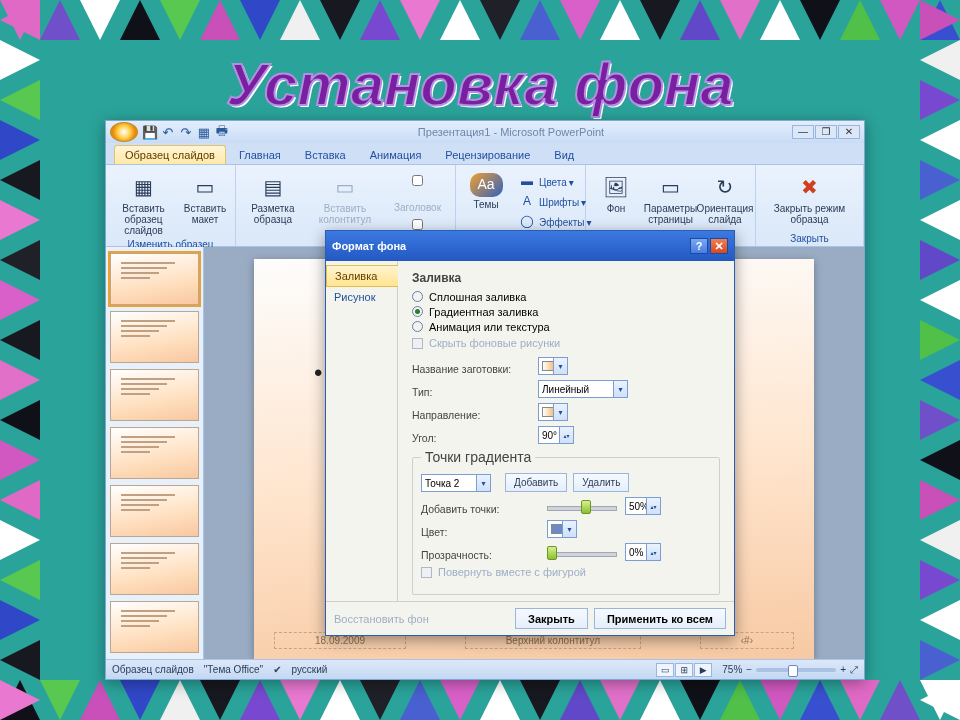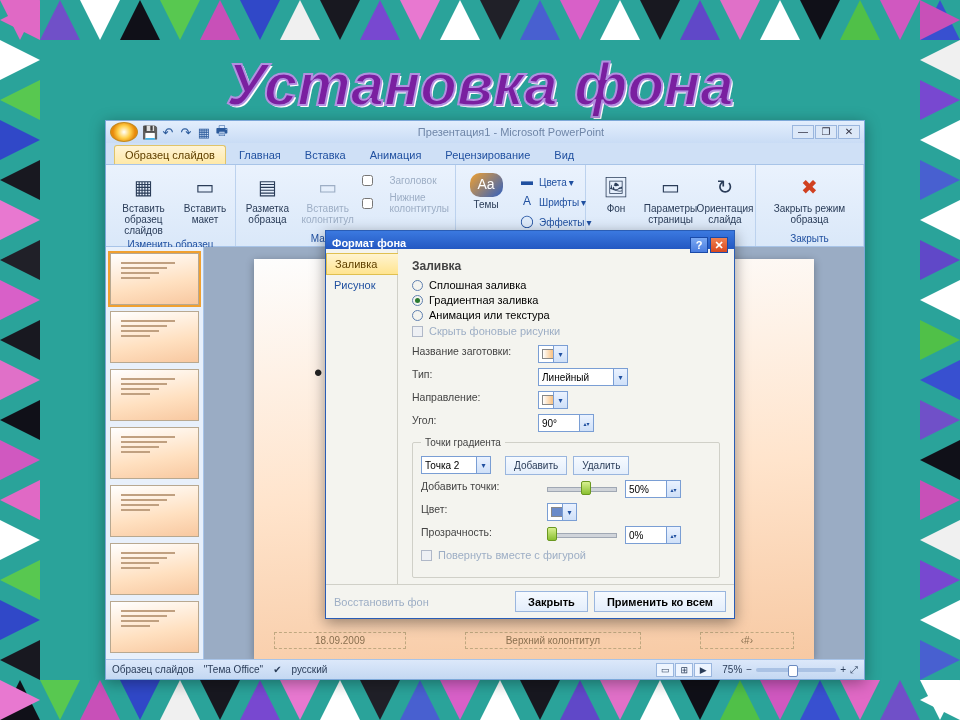--- a/index.html
+++ b/index.html
@@ -41,21 +41,21 @@
 
   .ribbon { height: 82px; background:linear-gradient(#eaf2fd,#dae8f9); border-bottom:1px solid #a8c4e8; display:flex;}
   .group { border-right:1px solid #bcd2ee; padding:2px 6px 1px; display:flex; flex-direction:column; }
   .group-body { flex:1; display:flex; align-items:flex-start; gap:6px; padding-top:4px;}
   .group-label { font-size:10px; color:#2050a0; text-align:center; padding:1px 0; }
   .rbtn { display:flex; flex-direction:column; align-items:center; gap:2px; padding:2px 4px; font-size:10px; color:#2a3c58; text-align:center; line-height:1.1; min-width:48px;}
   .rbtn.small { flex-direction:row; min-width:0; font-size:10px; color:#2050a0;}
   .rbtn.disabled { color:#9daec5;}
   .ico { width:28px; height:28px; display:flex; align-items:center; justify-content:center; font-size:20px;}
   .ico-s { width:14px; height:14px; display:inline-flex; align-items:center; justify-content:center; font-size:12px; margin-right:3px;}
-  .cbx { display:flex; align-items:center; font-size:10px; color:#9daec5; gap:16px;}
+  .cbx { display:flex; align-items:center; font-size:10px; color:#9daec5; gap:16px;flex-direction:column;}
   .cbx input { width:11px; height:11px;}
 
   
   .workspace { position:absolute; top:126px; left:0; right:0; bottom:20px; display:flex; background:#b8c9de;}
   .thumbs { width:98px; background:#e8f0fb; border-right:1px solid #a8c4e8; overflow:hidden; padding:6px 4px; display:flex; flex-direction:column; gap:6px;}
   .thumb { height:56px; background:linear-gradient(170deg,#fff 0%,#ffe0c0 60%,#f8c8a0 100%); border:1px solid #b8a890; position:relative;}
   .thumb.sel { outline:2px solid #f0a030;}
   .thumb::before { content:attr(data-num); position:absolute; left:-10px; top:0; font-size:9px; color:#2050a0;}
   .thumb-lines { position:absolute; top:8px; left:10px; right:10px;}
   .thumb-lines div { height:2px; background:#c0a080; margin-bottom:3px;}
@@ -68,50 +68,50 @@
   .statusbar { position:absolute; bottom:0; left:0; right:0; height:20px; background:linear-gradient(#dce8fa,#c4d8f2); border-top:1px solid #a8c4e8; display:flex; align-items:center; font-size:10px; color:#2a3c58; padding:0 6px; gap:10px;}
   .statusbar .spacer { flex:1;}
   .viewbtns { display:flex; gap:1px;}
   .viewbtns span { width:18px; height:14px; border:1px solid #9ab6de; background:#eef5ff; display:inline-flex; align-items:center; justify-content:center; font-size:9px;}
   .zoom { display:flex; align-items:center; gap:4px;}
   .zslider { width:80px; height:4px; background:#aac2e4; position:relative; border-radius:2px;}
   .zslider::after { content:""; position:absolute; left:40%; top:-3px; width:8px; height:10px; background:#fff; border:1px solid #6a8ac0; border-radius:2px;}
 
   
   .dialog { position:absolute; left:325px; top:230px; width:410px; background:#f4f4ef; border:1px solid #2a5db5; box-shadow:0 4px 14px rgba(0,0,0,.4); font-size:11px;}
-  .dlg-title { height:18px; background:linear-gradient(#3b79e0,#2358c2); color:#fff; display:flex; padding:6px 6px; font-weight:bold; font-size:11px;}
+  .dlg-title { height:30px; background:linear-gradient(#3b79e0,#2358c2); color:#fff; display:flex; align-items:center; padding:6px 6px; font-weight:bold; font-size:11px;}
   .dlg-title .spacer{flex:1;}
   .dlg-title .tbtn{ width:18px; height:16px; margin-left:2px; display:inline-flex; align-items:center; justify-content:center; border:1px solid #1a4aa8; font-size:11px;}
   .dlg-title .help{ background:linear-gradient(#7aa8f2,#4a7de0); color:#fff;}
   .dlg-title .close{ background:linear-gradient(#f08050,#d84820); color:#fff;}
   .dlg-body { display:flex; min-height:310px;}
   .dlg-nav { width:72px; border-right:1px solid #d0d0c8; padding:4px 0;}
   .dlg-nav div { padding:4px 8px; color:#2050a0;}
   .dlg-nav div.active { background:linear-gradient(#fff4d0,#ffe490); border:1px solid #e0c050; border-right:none; margin-right:-1px; color:#604000;}
   .dlg-content { flex:1; padding:10px 14px 6px;}
   .dlg-content h4 { font-size:12px; color:#444; margin-bottom:6px; font-weight:bold;}
-  .radio-row { display:flex; align-items:center; gap:6px; margin:3px 0; font-size:11px;}
+  .radio-row { display:flex; gap:6px; margin:3px 0; font-size:11px;}
   .radio-row .r { width:11px; height:11px; border:1px solid #6080b0; border-radius:50%; display:inline-flex; align-items:center; justify-content:center;}
   .radio-row .r.sel::after{content:""; width:5px; height:5px; background:#2a7a30; border-radius:50%;}
   .chk-row { display:flex; align-items:center; gap:6px; margin:4px 0 8px 0; color:#9daec5;}
   .chk-row .c { width:11px; height:11px; border:1px solid #b0b8c8; background:#eef0f4;}
-  .field-row { display:flex; align-items:flex-start; margin:5px 0; gap:8px;}
+  .field-row { display:flex; align-items:flex-end; margin:5px 0; gap:8px;}
   .field-row label { width:118px; font-size:10.5px; color:#444;}
   .combo, .spin { height:18px; border:1px solid #7a9ed4; background:#fff; display:inline-flex; align-items:center; font-size:10px; padding:0 3px; position:relative;}
   .combo { min-width:90px;}
   .combo.color { min-width:28px;}
   .combo .dd, .spin .dd { position:absolute; right:0; top:0; width:14px; height:100%; border-left:1px solid #7a9ed4; background:linear-gradient(#eaf2ff,#cfe0f8); display:flex; align-items:center; justify-content:center; font-size:8px; color:#2050a0;}
-  .spin { width:56px; padding-right:14px;}
+  .spin { width:36px; padding-right:14px;}
   .spin .dd { flex-direction:column; font-size:6px;}
   .slider { width:70px; height:16px; position:relative; display:inline-block;}
   .slider::before{ content:""; position:absolute; left:0; right:0; top:7px; height:3px; background:#d0d4da; border:1px solid #a0a8b4;}
   .slider-thumb{ position:absolute; top:1px; width:10px; height:14px; background:linear-gradient(#d8f090,#8ac030); border:1px solid #6a9820; border-radius:2px;}
 
   fieldset{ border:1px solid #d0d0c8; border-radius:2px; padding:6px 8px 8px; margin-top:4px;}
-  legend{ font-size:10px; color:#444; padding:0 4px;}
+  legend{ font-size:14px; color:#444; padding:0 4px;}
   .mini-btns{ display:flex; gap:6px; margin-left:6px;}
   .mini-btns .mb{ height:19px; padding:0 8px; border:1px solid #9ab6de; background:linear-gradient(#f6faff,#e4eefb); font-size:10px; display:inline-flex; align-items:center; color:#2a3c58;}
 
   .dlg-footer { border-top:1px solid #d0d0c8; padding:6px 8px; display:flex; gap:6px; align-items:center;}
   .dlg-footer .link{ color:#9daec5; margin-right:auto;}
   .dbtn{ height:21px; padding:0 12px; border:1px solid #9ab6de; background:linear-gradient(#f6faff,#e4eefb); font-size:11px; display:inline-flex; align-items:center;font-weight:bold;}
   .dbtn.primary{ font-weight:bold;}
 
   .swatch { width:12px; height:10px; background:linear-gradient(#fff,#ccc); border:1px solid #888; margin-right:10px;}
   .swatch.grad { background:linear-gradient(90deg,#fff,#f8c080);}

